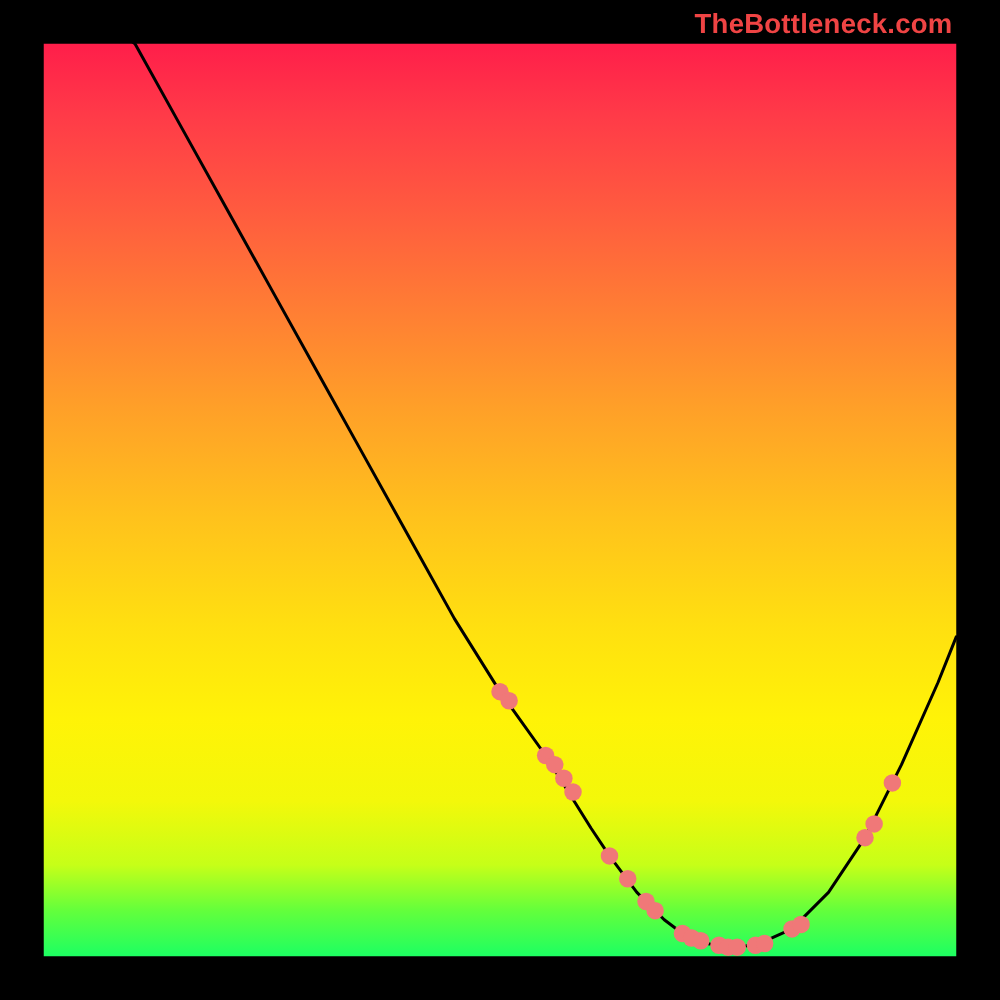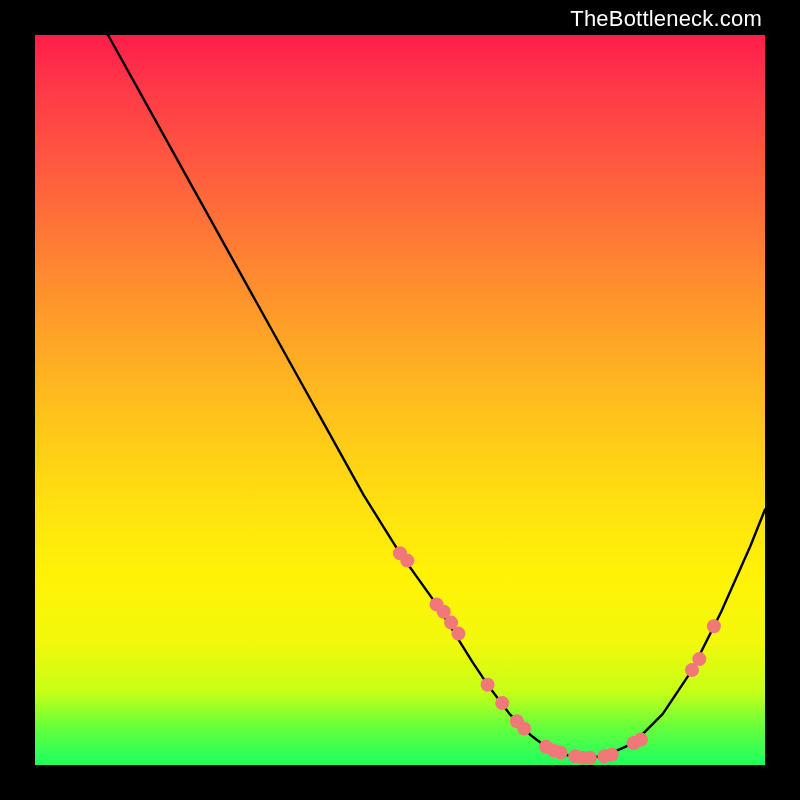--- a/index.html
+++ b/index.html
@@ -38,22 +38,22 @@
       #c6ff18 90%,
       #63ff3c 95%,
       #1dff62 100%
     );
   }
   .attribution {
     position: absolute;
     top: 6px;
     right: 38px;
     font-size: 22px;
-    font-weight: 400;
-    color: #ffffff;
+    font-weight: 700;
+    color: #ef4444;
     letter-spacing: 0.2px;
   }
   svg.curve-layer {
     position: absolute;
     left: 0;
     top: 0;
     width: 730px;
     height: 730px;
     overflow: visible;
   }

